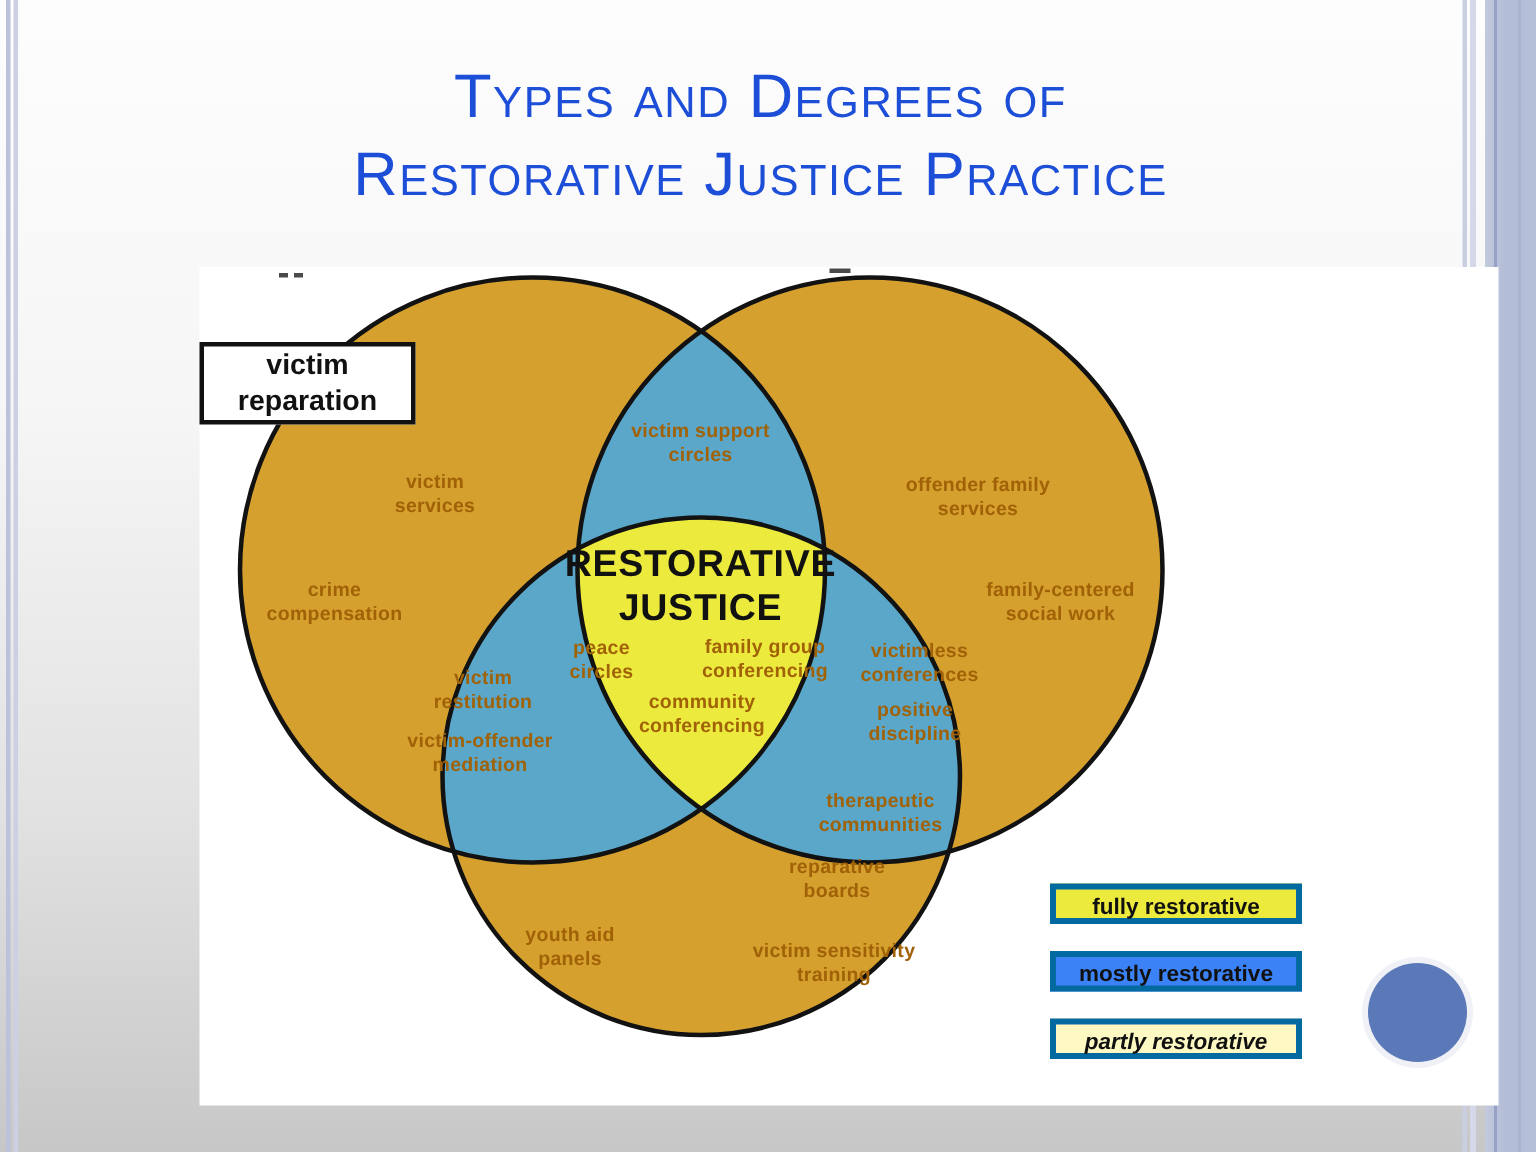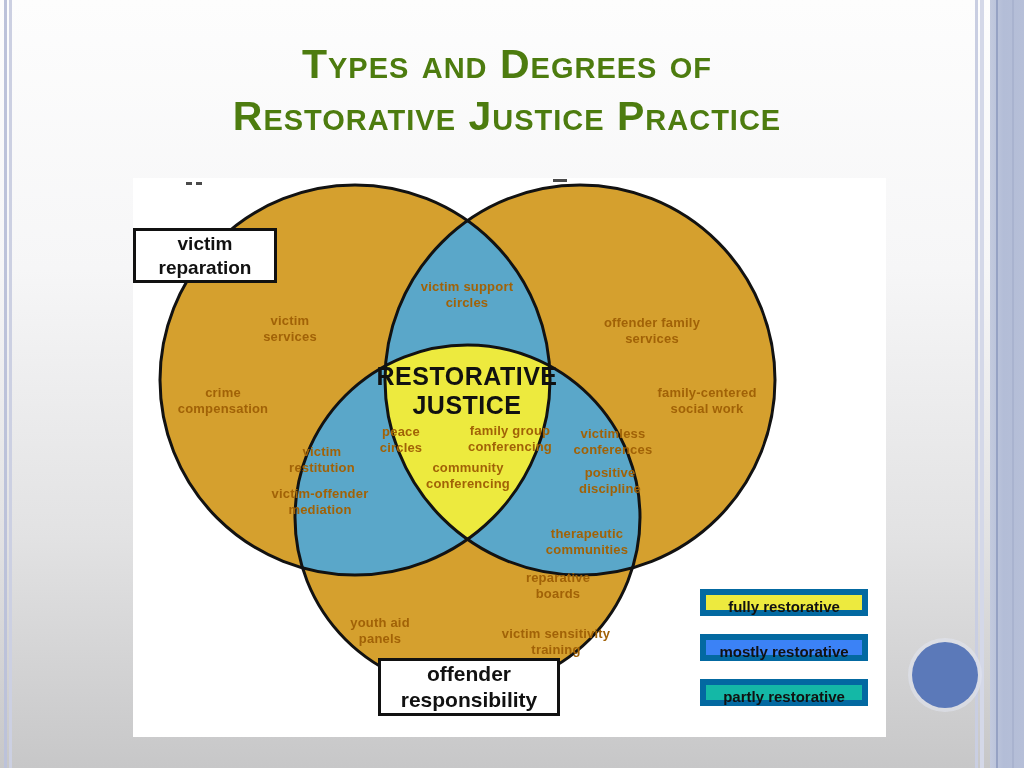--- a/index.html
+++ b/index.html
@@ -20,31 +20,31 @@
   .rs2 { left: 980px; width: 4px; background: #d4d8e8; }
   .rband { left: 990px; width: 34px; background: linear-gradient(90deg, #c3cade 0%, #b3bdd7 40%, #b6bfd8 100%); }
   .rline1 { left: 996px;  width: 2px; background: #96a2c4; }
   .rline2 { left: 1012px; width: 2px; background: #a9b3cf; }
 
   
   .title {
     position: absolute; top: 38px; left: 30px; right: 40px;
     text-align: center;
     font-variant: small-caps;
-    font-weight: bold;
+    font-weight: normal;
     font-size: 41px;
     line-height: 1.27;
     letter-spacing: 1px;
-    color: #4d7c0f;
+    color: #1d4ed8;
   }
 
   
   .panel {
     position: absolute; left: 133px; top: 178px;
-    width: 753px; height: 559px;
+    width: 866px; height: 559px;
     background: #ffffff;
   }
   .remnant { position: absolute; height: 3px; background: #4a4a4a; }
   .rm1 { left: 53px; top: 4px; width: 6px; }
   .rm2 { left: 63px; top: 4px; width: 6px; }
   .rm3 { left: 420px; top: 1px; width: 14px; }
 
   .venn-svg { position: absolute; left: 0; top: 0; }
 
   
@@ -78,21 +78,21 @@
     display: flex; align-items: center; justify-content: center;
   }
   .cbox-left   { left: 0px;   top: 50px;  width: 144px; height: 55px; font-size: 19px; line-height: 1.25; }
   .cbox-right  { left: 450px; top: 52px;  width: 265px; height: 54px; font-size: 19px; line-height: 1.25; }
   .cbox-bottom { left: 245px; top: 480px; width: 182px; height: 58px; font-size: 21px; line-height: 1.25; }
 
   
   .legend { position: absolute; left: 567px; top: 411px; width: 168px; }
   .legend-item {
     position: absolute; left: 0; width: 168px; height: 27px;
-    border: 6px solid #0369a1;
+    border: 4px solid #0369a1;
     text-align: center;
     font-weight: bold; font-size: 15px; line-height: 23px;
     color: #111;
   }
   .li0 { top: 0px; }
   .li1 { top: 45px; }
   .li2 { top: 90px; }
 
   
   .corner-circle {
@@ -156,22 +156,20 @@
       <circle cx="334.5" cy="339.5" r="172.5" fill="#EDEA3E"></circle>
     </g>
 
     <circle cx="222" cy="202" r="195" fill="none" stroke-width="3" stroke="#121212"></circle>
     <circle cx="447" cy="202" r="195" fill="none" stroke-width="3" stroke="#121212"></circle>
     <circle cx="334.5" cy="339.5" r="172.5" fill="none" stroke-width="3" stroke="#121212"></circle>
   </svg>
 
   <div class="cbox cbox-left">victim
 reparation</div>
-  <div class="cbox cbox-bottom">offender
-responsibility</div>
 
   <div class="rlabel center-title" style="left:334px; top:184px;">RESTORATIVE
 JUSTICE</div>
 
   <div class="rlabel" style="left:157px; top:135px;">victim
 services</div>
   <div class="rlabel" style="left:90px; top:207px;">crime
 compensation</div>
   <div class="rlabel" style="left:334px; top:101px;">victim support
 circles</div>
@@ -198,17 +196,17 @@
   <div class="rlabel" style="left:425px; top:392px;">reparative
 boards</div>
   <div class="rlabel" style="left:247px; top:437px;">youth aid
 panels</div>
   <div class="rlabel" style="left:423px; top:448px;">victim sensitivity
 training</div>
 
   <div class="legend">
     <div class="legend-item li0" style="background: rgb(237, 234, 62);">fully restorative</div>
     <div class="legend-item li1" style="background: #3b82f6;">mostly restorative</div>
-    <div class="legend-item li2" style="background: #14b8a6;">partly restorative</div>
+    <div class="legend-item li2" style="background: #fef9c3; font-style: italic;">partly restorative</div>
   </div>
 </div>
 
 <div class="corner-circle"></div>
 
 </body></html>

